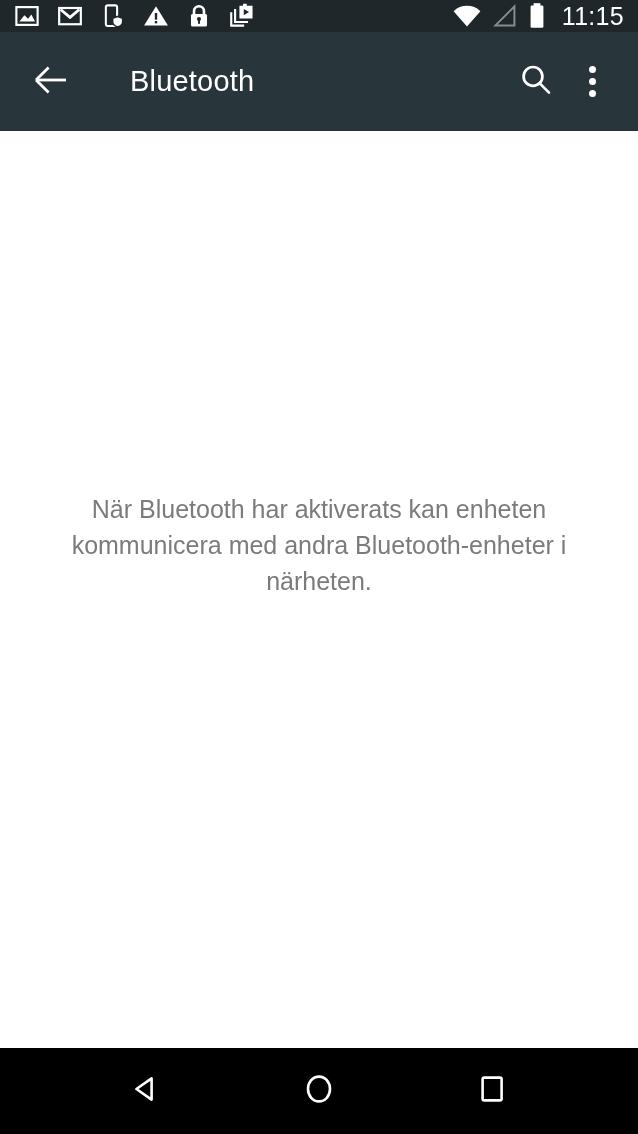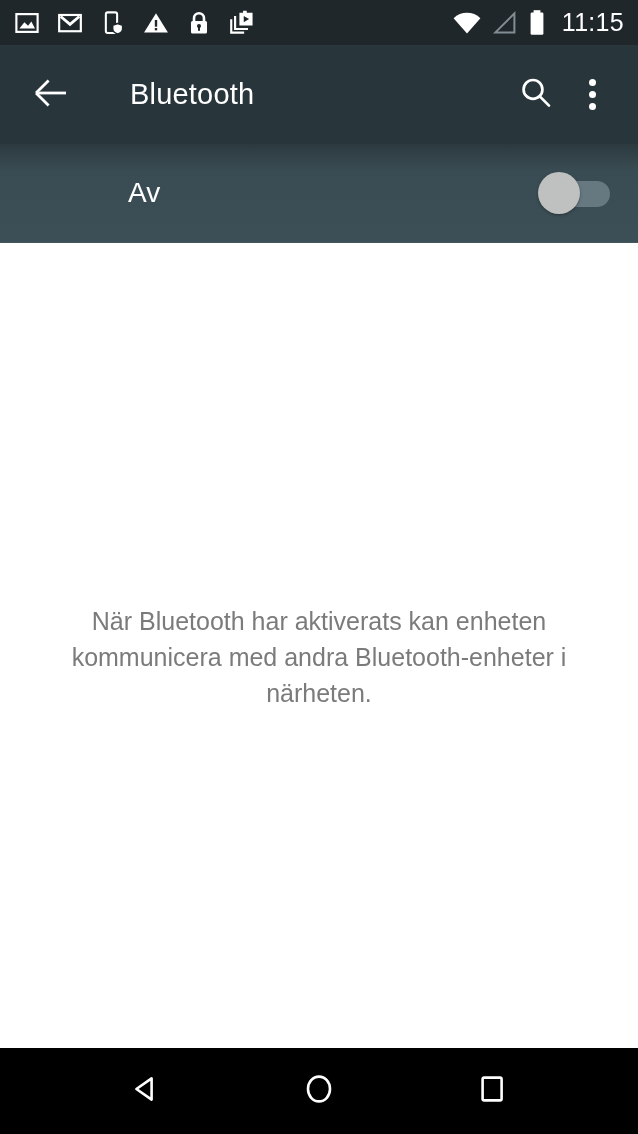--- a/index.html
+++ b/index.html
@@ -19,21 +19,21 @@
     width: 638px;
     height: 1134px;
     position: relative;
     display: flex;
     flex-direction: column;
     background: #ffffff;
   }
 
   
   .status-bar {
-    height: 45px;
+    height: 32px;
     background: #1f272b;
     display: flex;
     align-items: center;
     justify-content: space-between;
     padding: 0 14px 0 14px;
     box-sizing: border-box;
     flex: 0 0 auto;
   }
   .status-left {
     display: flex;
@@ -299,27 +299,20 @@
 
     <div class="action-btn">
       <span class="overflow-dots">
         <span></span>
           <span></span>
           <span></span>
       </span>
     </div>
   </div>
 
-  <div class="switch-bar">
-    <div class="switch-label">Av</div>
-    <div class="switch-widget">
-      <div class="switch-track"></div>
-      <div class="switch-thumb"></div>
-    </div>
-  </div>
 
   <div class="content">
     <div class="empty-text">När Bluetooth har aktiverats kan enheten kommunicera med andra Bluetooth-enheter i närheten.</div>
   </div>
 
   <div class="nav-bar">
     <div class="nav-btn">
       <span>
         <svg width="40" height="40" viewBox="0 0 40 40">
           <path d="M25.6 9.4 L25.6 30.6 L10.4 20 Z" fill="none" stroke="#ffffff" stroke-width="2.6" stroke-linejoin="round"></path>

